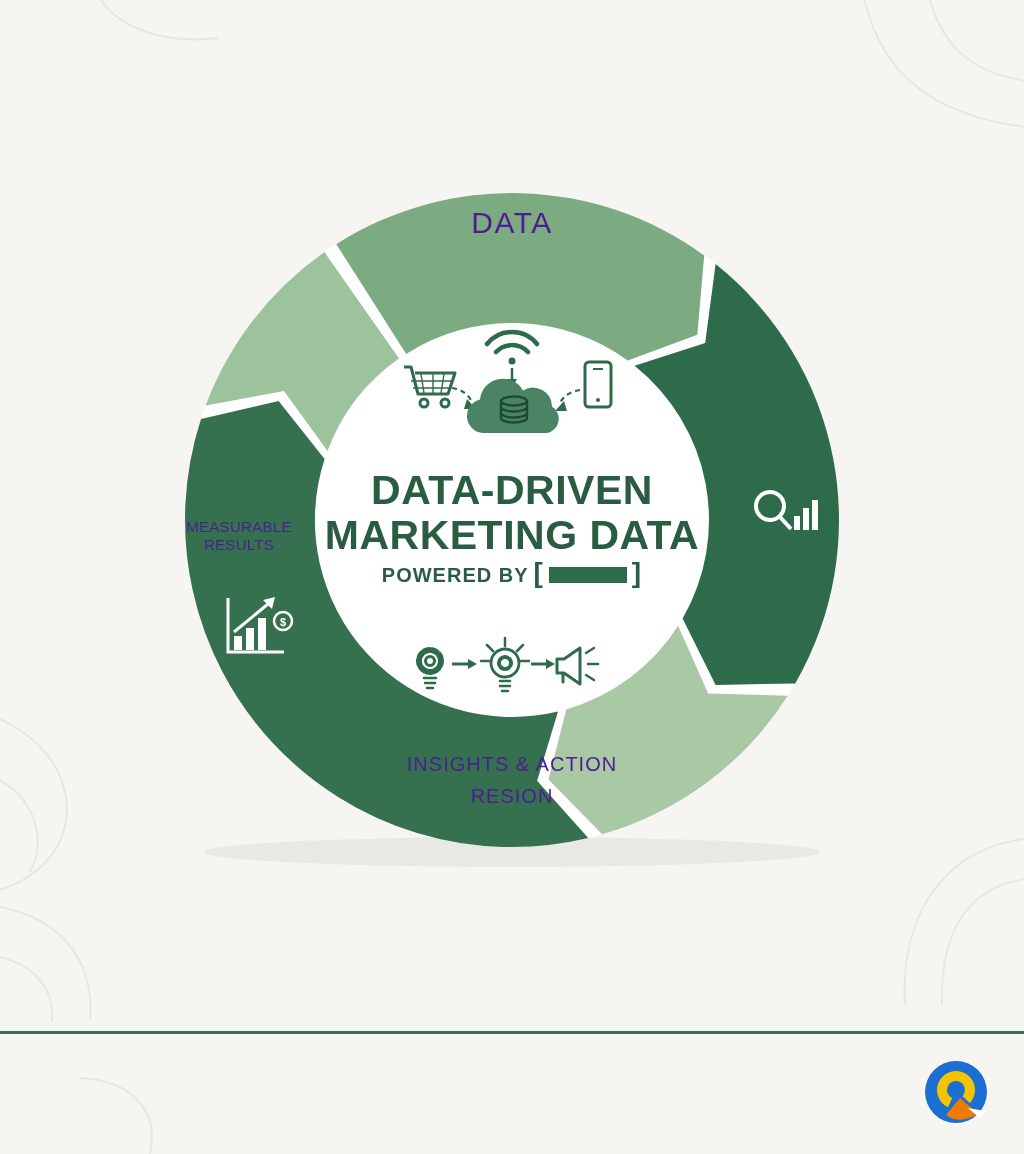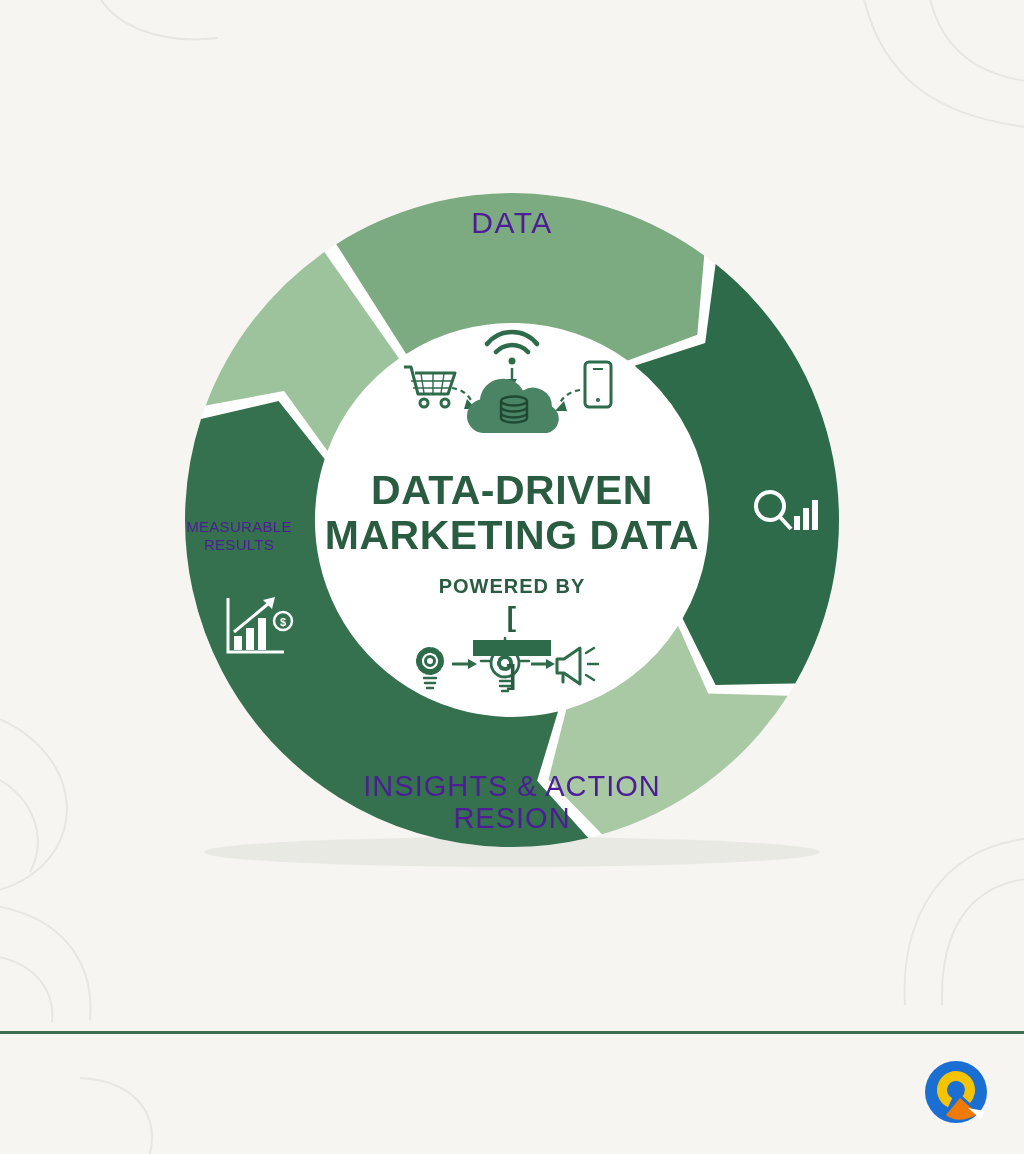--- a/index.html
+++ b/index.html
@@ -4,25 +4,25 @@
 <style>
   html,body{margin:0;padding:0;}
   .stage{position:relative;width:1024px;height:1154px;overflow:hidden;
          font-family:"Liberation Sans",sans-serif;background:#f7f5f2;}
   .art{position:absolute;left:0;top:0;}
   .seg-label{position:absolute;color:#4c1d95;font-weight:normal;text-align:center;
              text-transform:uppercase;}
   .lbl-top{left:312px;top:206px;width:400px;font-size:30px;line-height:34px;letter-spacing:1.5px;}
   .lbl-analysis{left:703px;top:428px;width:155px;font-size:21px;line-height:25px;letter-spacing:.5px;}
   .lbl-results{left:170px;top:518px;width:138px;font-size:15px;line-height:18px;letter-spacing:.3px;}
-  .lbl-insights{left:312px;top:770px;width:400px;font-size:29px;line-height:32px;letter-spacing:1px;}
+  .lbl-insights{left:312px;top:748px;width:400px;font-size:20px;line-height:32px;letter-spacing:1px;}
   .center-title{position:absolute;left:292px;top:468px;width:440px;text-align:center;color:#2a5c41;}
   .t-line{font-size:41px;font-weight:bold;line-height:45px;letter-spacing:.5px;}
-  .powered{margin-top:17px;display:flex;align-items:center;justify-content:center;gap:5px;
-           font-size:20px;font-weight:bold;color:#2a5c41;letter-spacing:1px;flex-direction:column;}
+  .powered{margin-top:1px;display:flex;align-items:center;justify-content:center;gap:5px;
+           font-size:20px;font-weight:bold;color:#2a5c41;letter-spacing:1px;}
   .powered .br{font-size:28px;font-weight:bold;transform:translateY(-2px);}
   .powered .bar{display:inline-block;width:78px;height:16px;background:#2e6b4b;}
   .footer-text{position:absolute;right:124px;top:1058px;text-align:right;}
   .company{font-size:25px;font-weight:bold;color:#3a3a38;}
   .website{font-size:19px;color:#96938b;margin-top:1px;}
 </style>
 </head>
 <body>
 
 <div class="stage">

